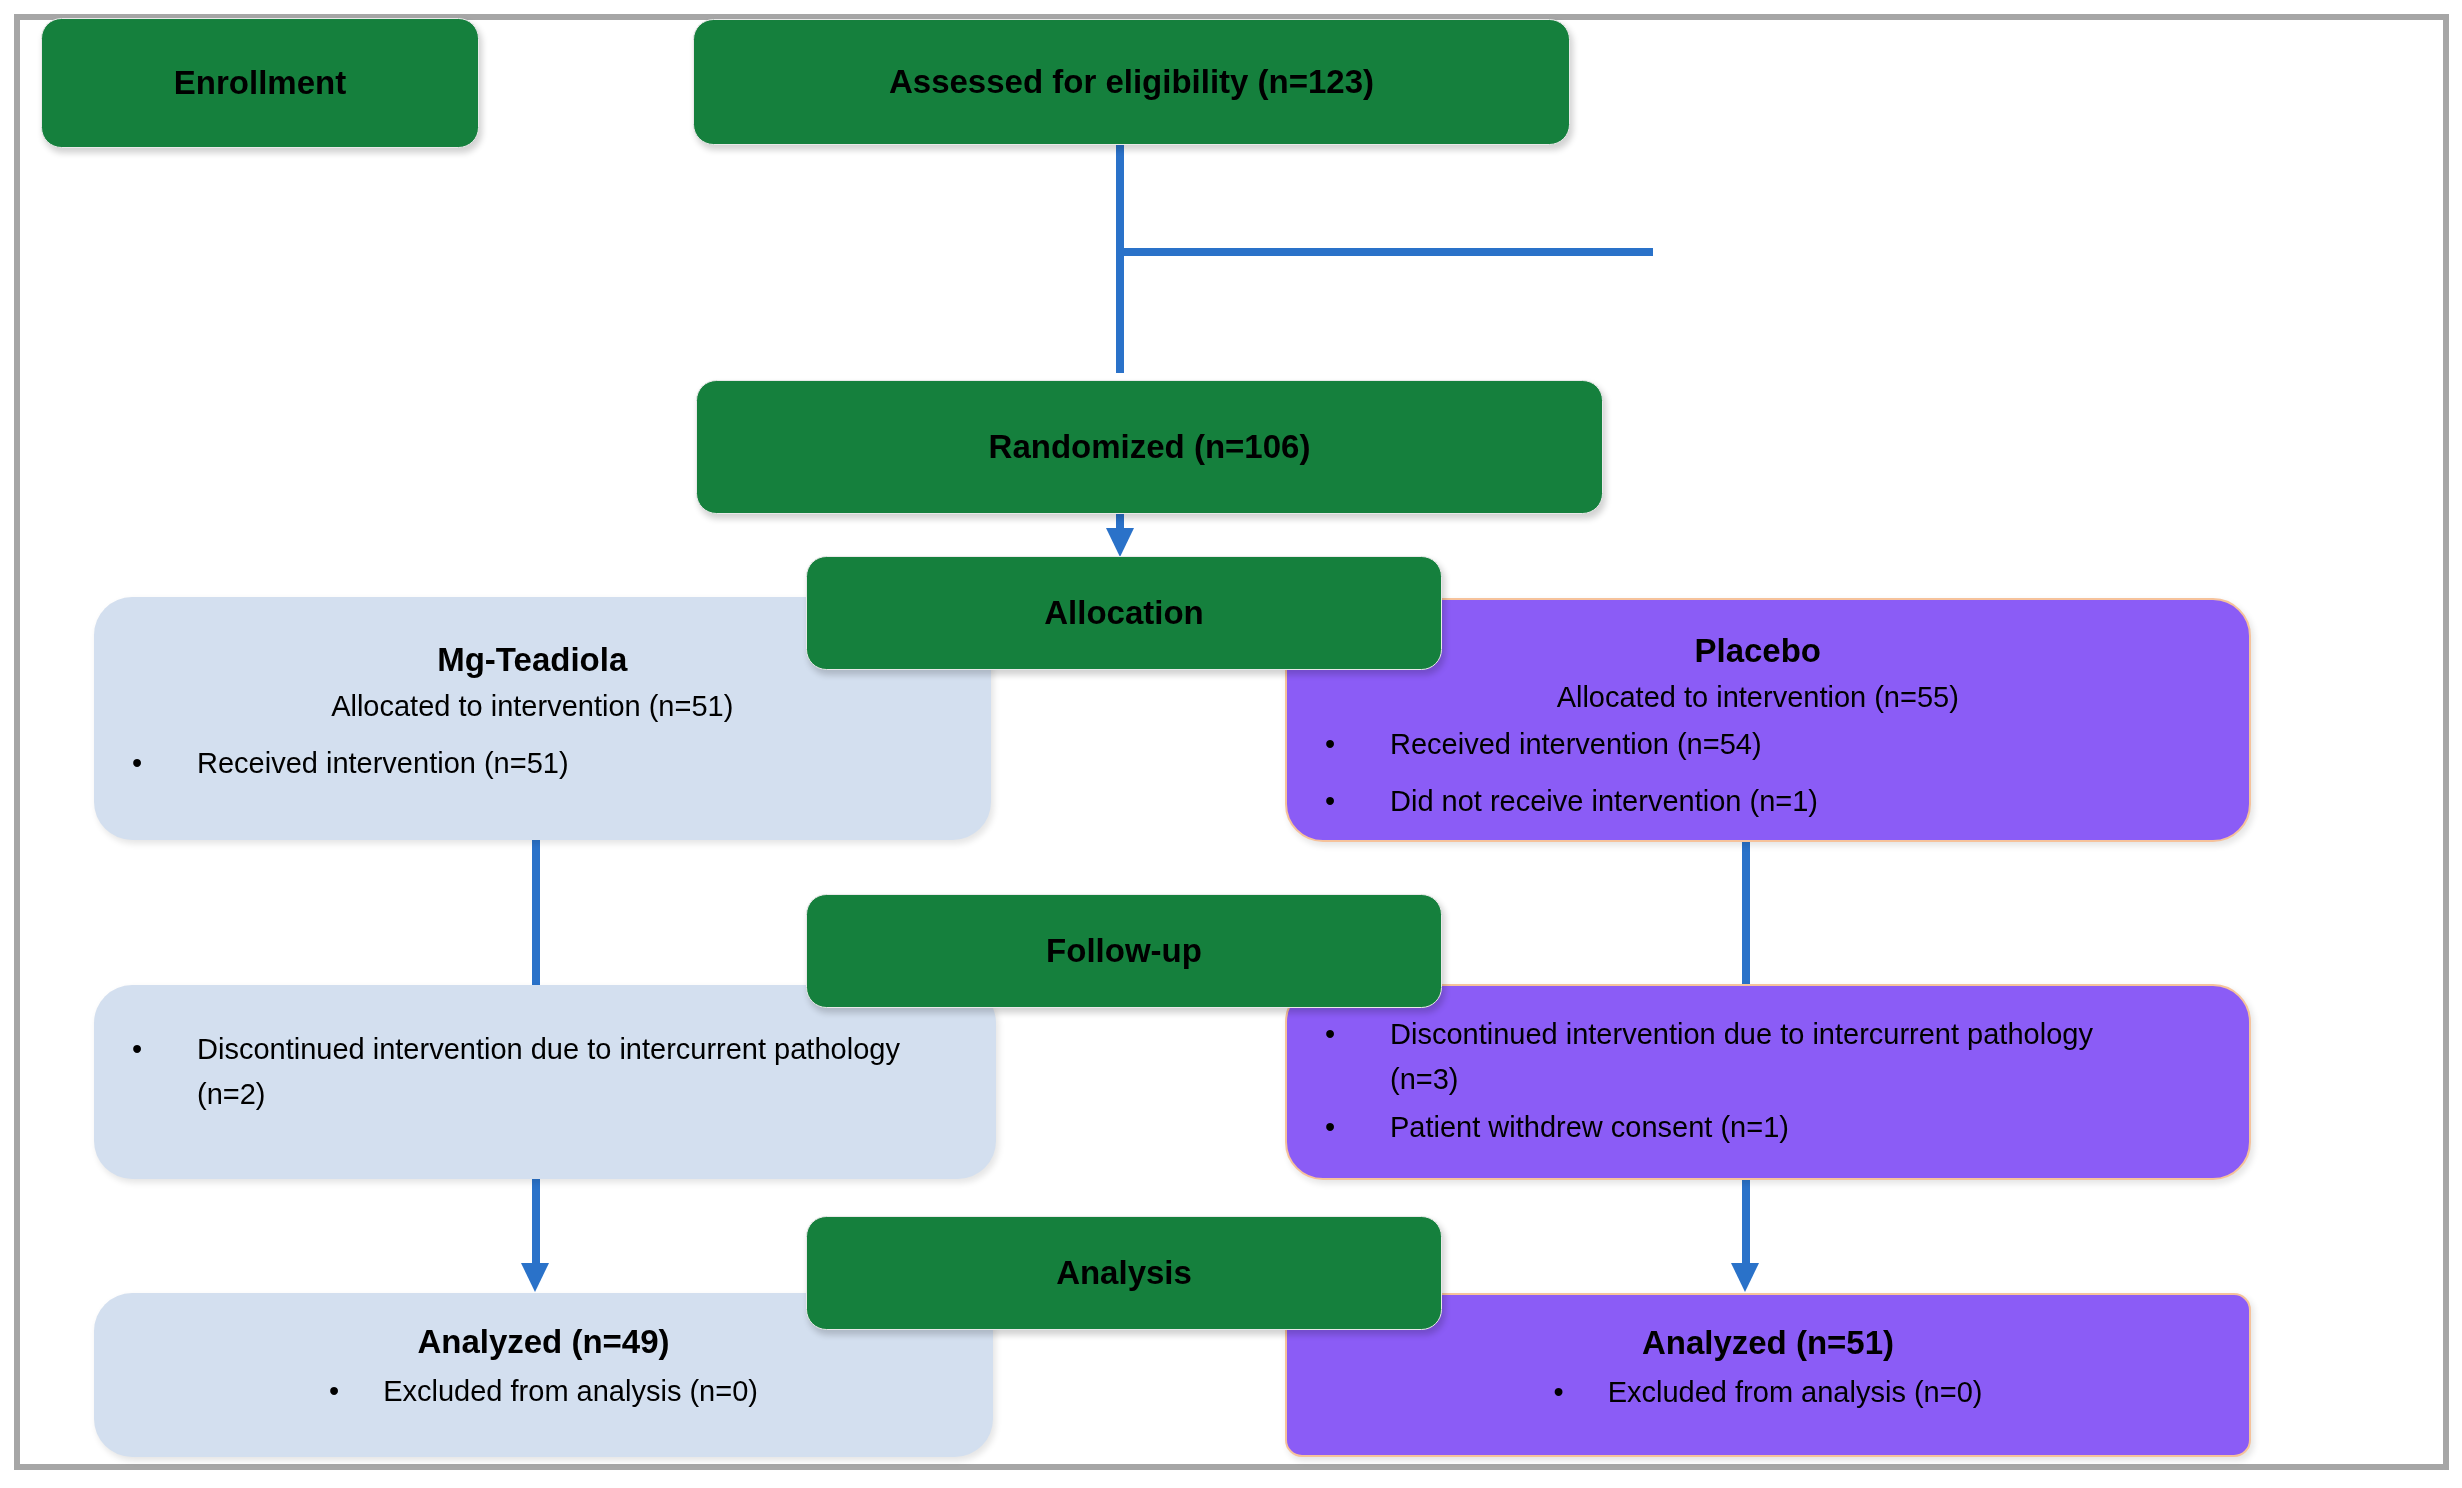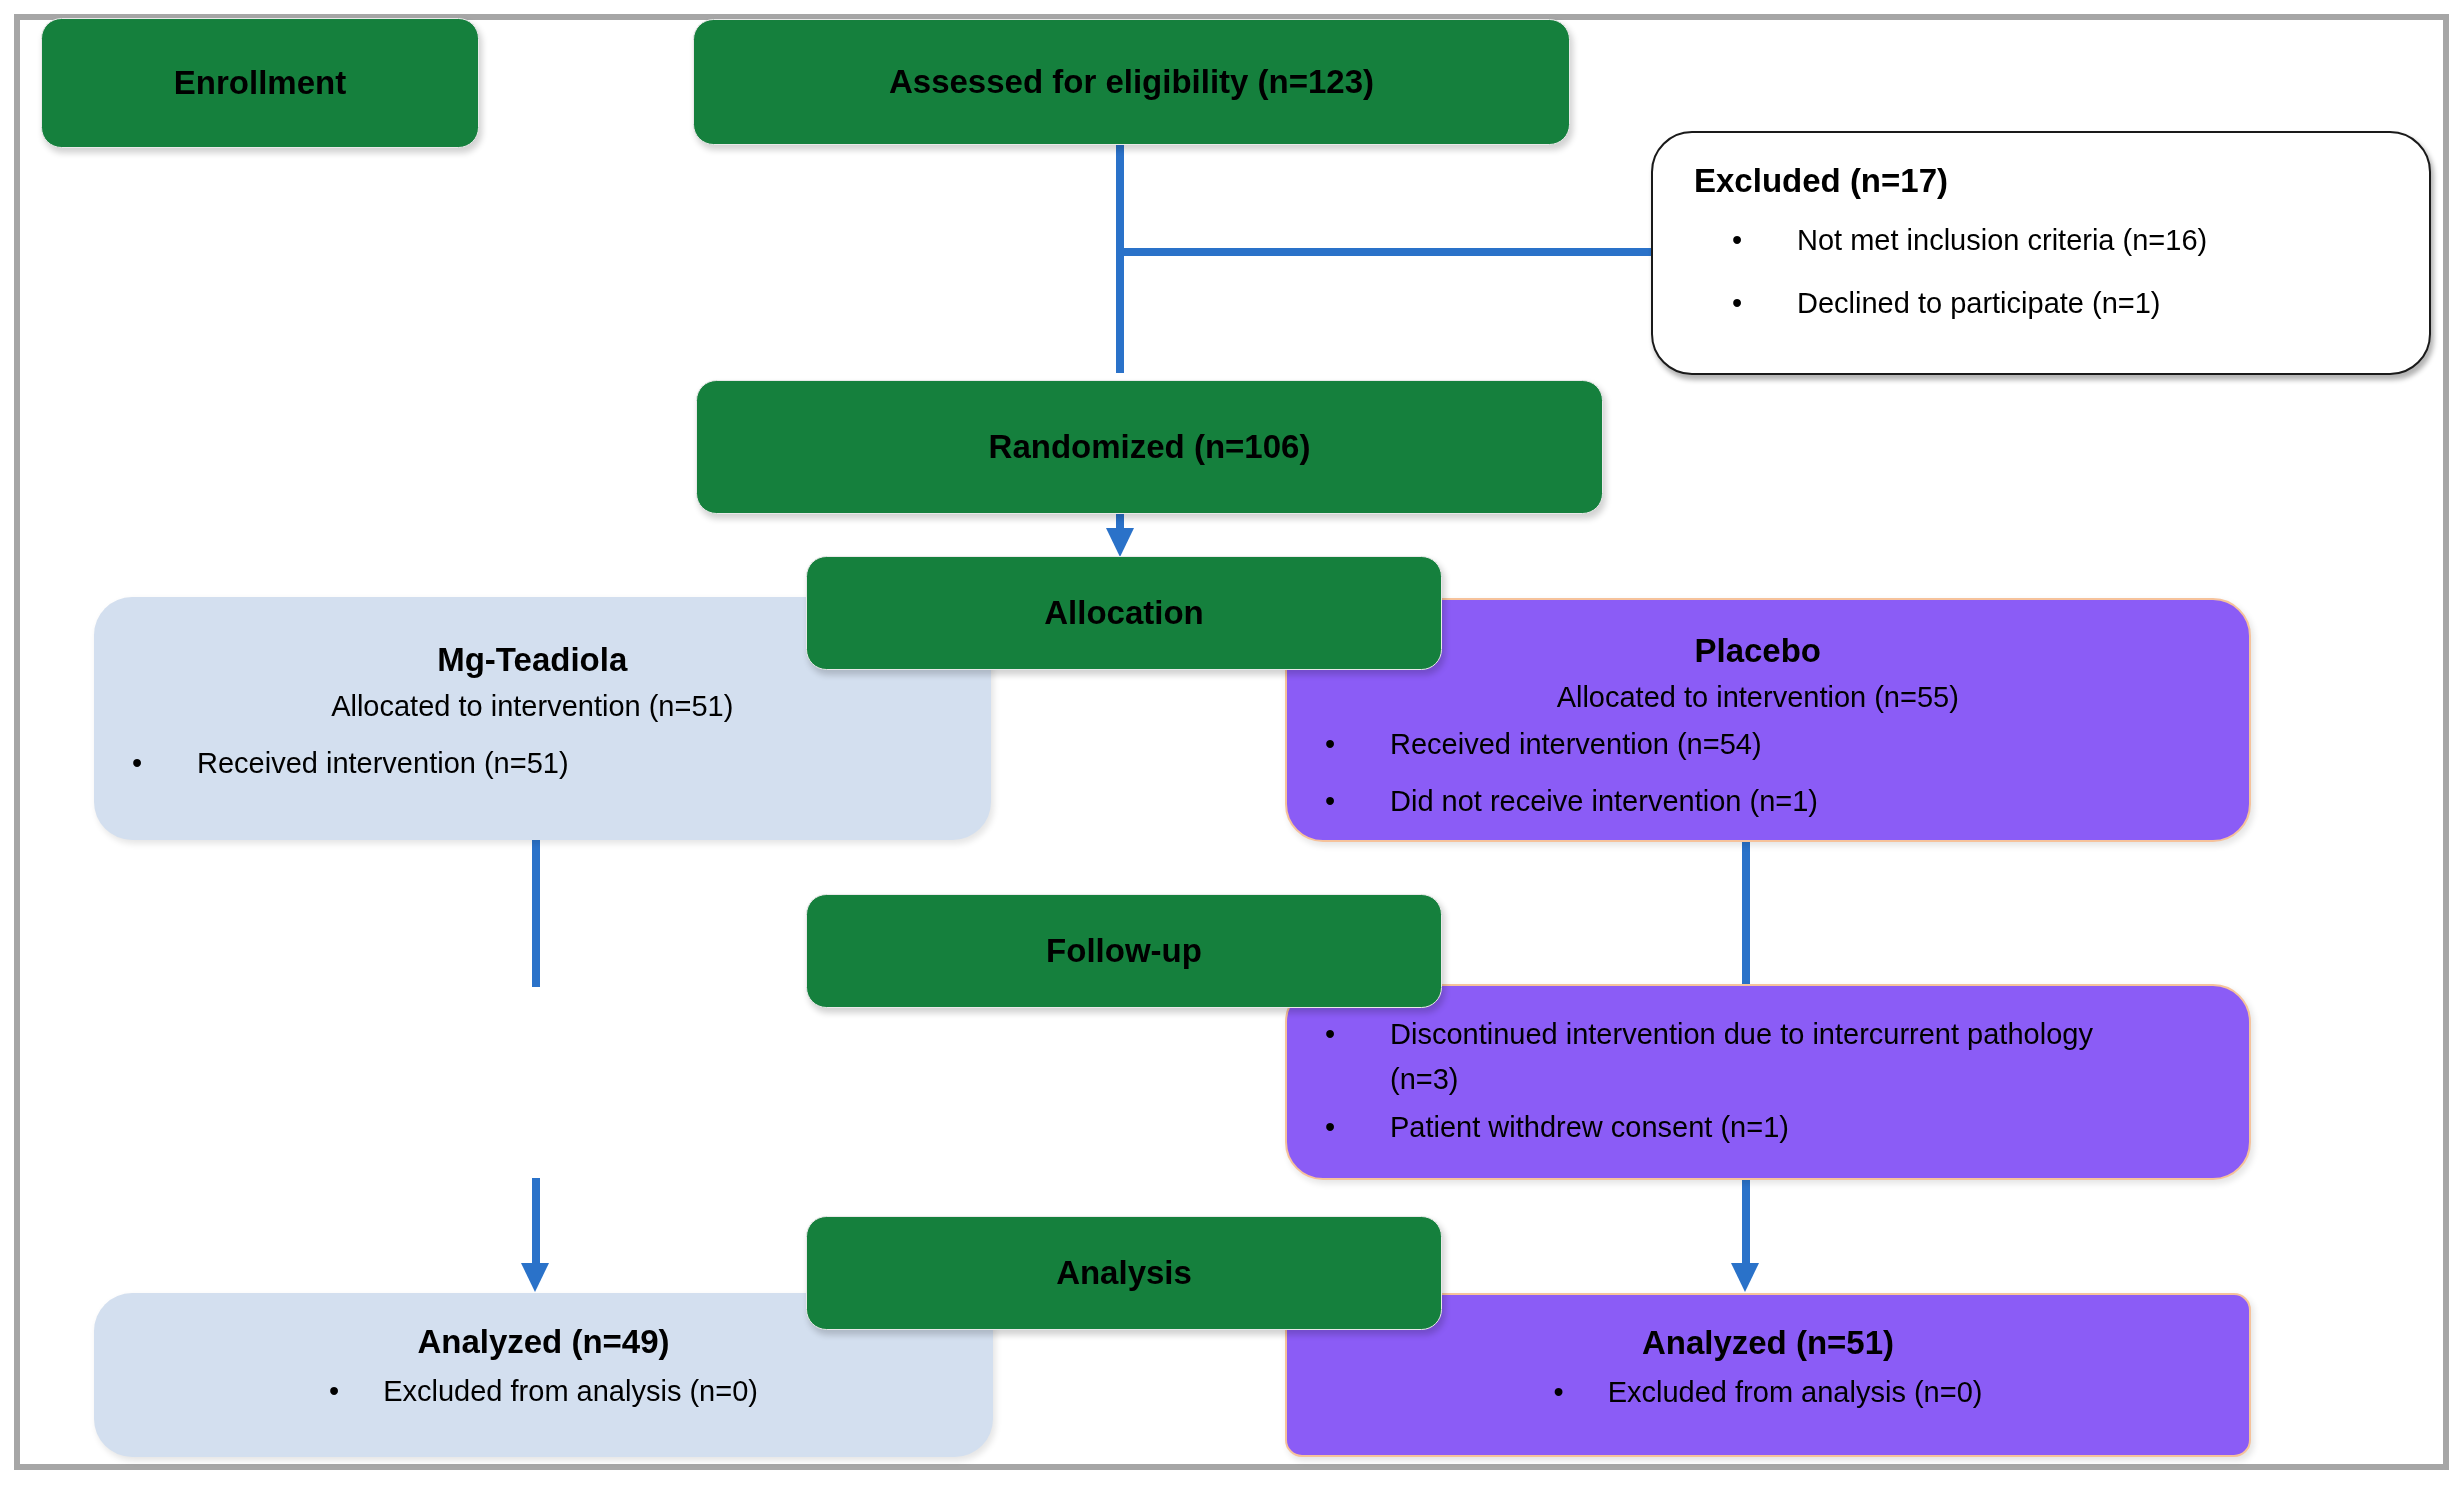--- a/index.html
+++ b/index.html
@@ -54,27 +54,20 @@
   <div class="ahead" style="left:1731px;top:1263px;"></div>
 
   <div class="box graybox" style="left:41px;top:18px;width:438px;height:130px;">
     <span>Enrollment</span>
   </div>
 
   <div class="box graybox" style="left:693px;top:19px;width:877px;height:126px;">
     <span>Assessed for eligibility (n=123)</span>
   </div>
 
-  <div class="box whitebox" style="left:1651px;top:131px;width:780px;height:244px;padding:29px 27px 0 41px;">
-    <div class="exctitle">Excluded (n=17)</div>
-    <ul class="blist" style="margin-top:9.6px;">
-      <li>Not met inclusion criteria (n=16)</li>
-      <li>Declined to participate (n=1)</li>
-    </ul>
-  </div>
 
   <div class="box graybox" style="left:696px;top:380px;width:907px;height:134px;">
     <span>Randomized (n=106)</span>
   </div>
 
   <div class="box graybox" style="left:806px;top:556px;width:636px;height:114px;">
     <span>Allocation</span>
   </div>
 
   <div class="box bluebox" style="left:94px;top:597px;width:897px;height:243px;padding:44px 20.5px 0 0;">
@@ -91,20 +84,25 @@
     <ul class="blist" style="margin-top:-4.1px;">
       <li style="margin-top:12.3px;">Received intervention (n=54)</li>
       <li style="margin-top:12.3px;">Did not receive intervention (n=1)</li>
     </ul>
   </div>
 
   <div class="box graybox" style="left:806px;top:894px;width:636px;height:114px;">
     <span>Follow-up</span>
   </div>
 
+  <div class="box bluebox" style="left:94px;top:985px;width:902px;height:194px;padding-top:42px;">
+    <ul class="blist" style="margin-top:0;">
+      <li style="margin-top:0;width:712px;">Discontinued intervention due to intercurrent pathology (n=2)</li>
+    </ul>
+  </div>
 
   <div class="box peachbox" style="left:1285px;top:984px;width:966px;height:196px;padding-top:26px;">
     <ul class="blist" style="margin-top:0;">
       <li style="margin-top:0;width:725px;">Discontinued intervention due to intercurrent pathology (n=3)</li>
       <li style="margin-top:2.7px;width:725px;">Patient withdrew consent (n=1)</li>
     </ul>
   </div>
 
   <div class="box graybox" style="left:806px;top:1216px;width:636px;height:114px;align-items:center;">
     <span>Analysis</span>

